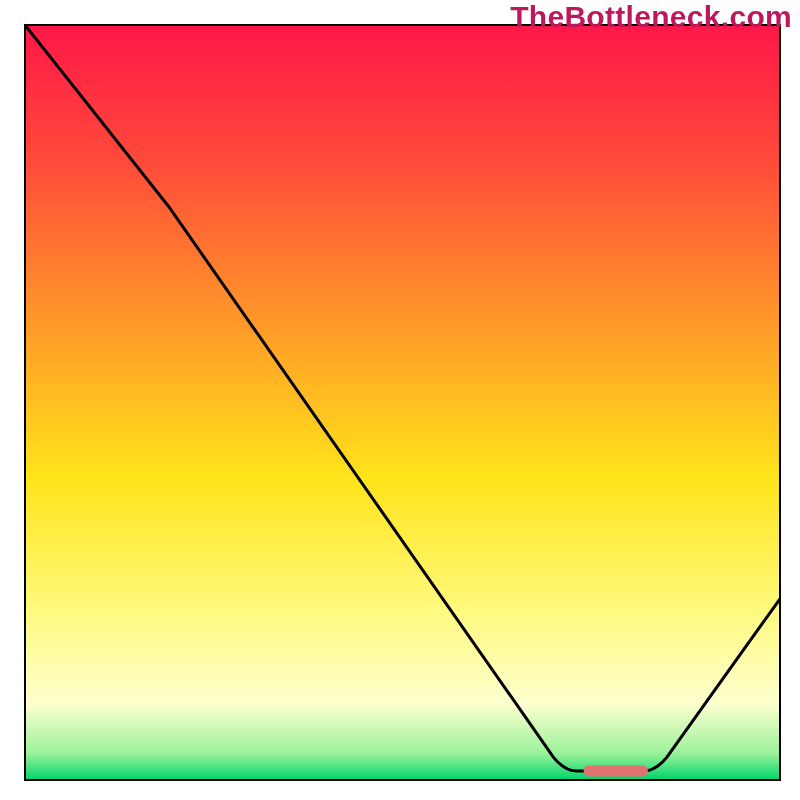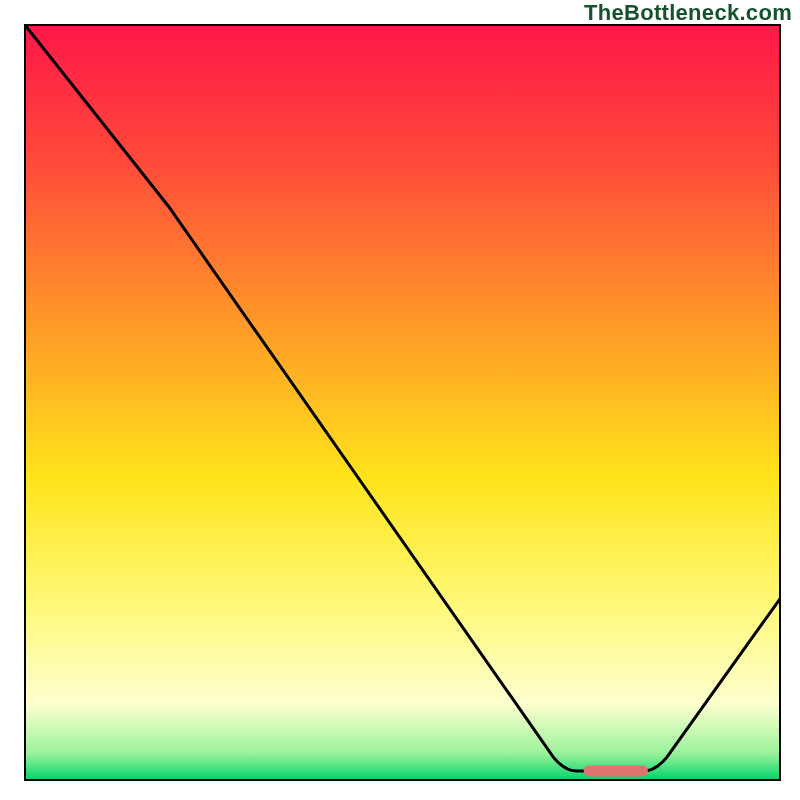--- a/index.html
+++ b/index.html
@@ -13,23 +13,23 @@
   .container {
     position: relative;
     width: 800px;
     height: 800px;
   }
   .watermark {
     position: absolute;
     top: 0px;
     right: 8px;
     font-family: Arial, Helvetica, sans-serif;
-    font-size: 22px;
+    font-size: 30px;
     font-weight: bold;
-    color: #14532d;
+    color: #be185d;
     letter-spacing: 0.3px;
   }
   svg {
     display: block;
   }
 </style>
 </head>
 <body>
 
 <div class="container">

